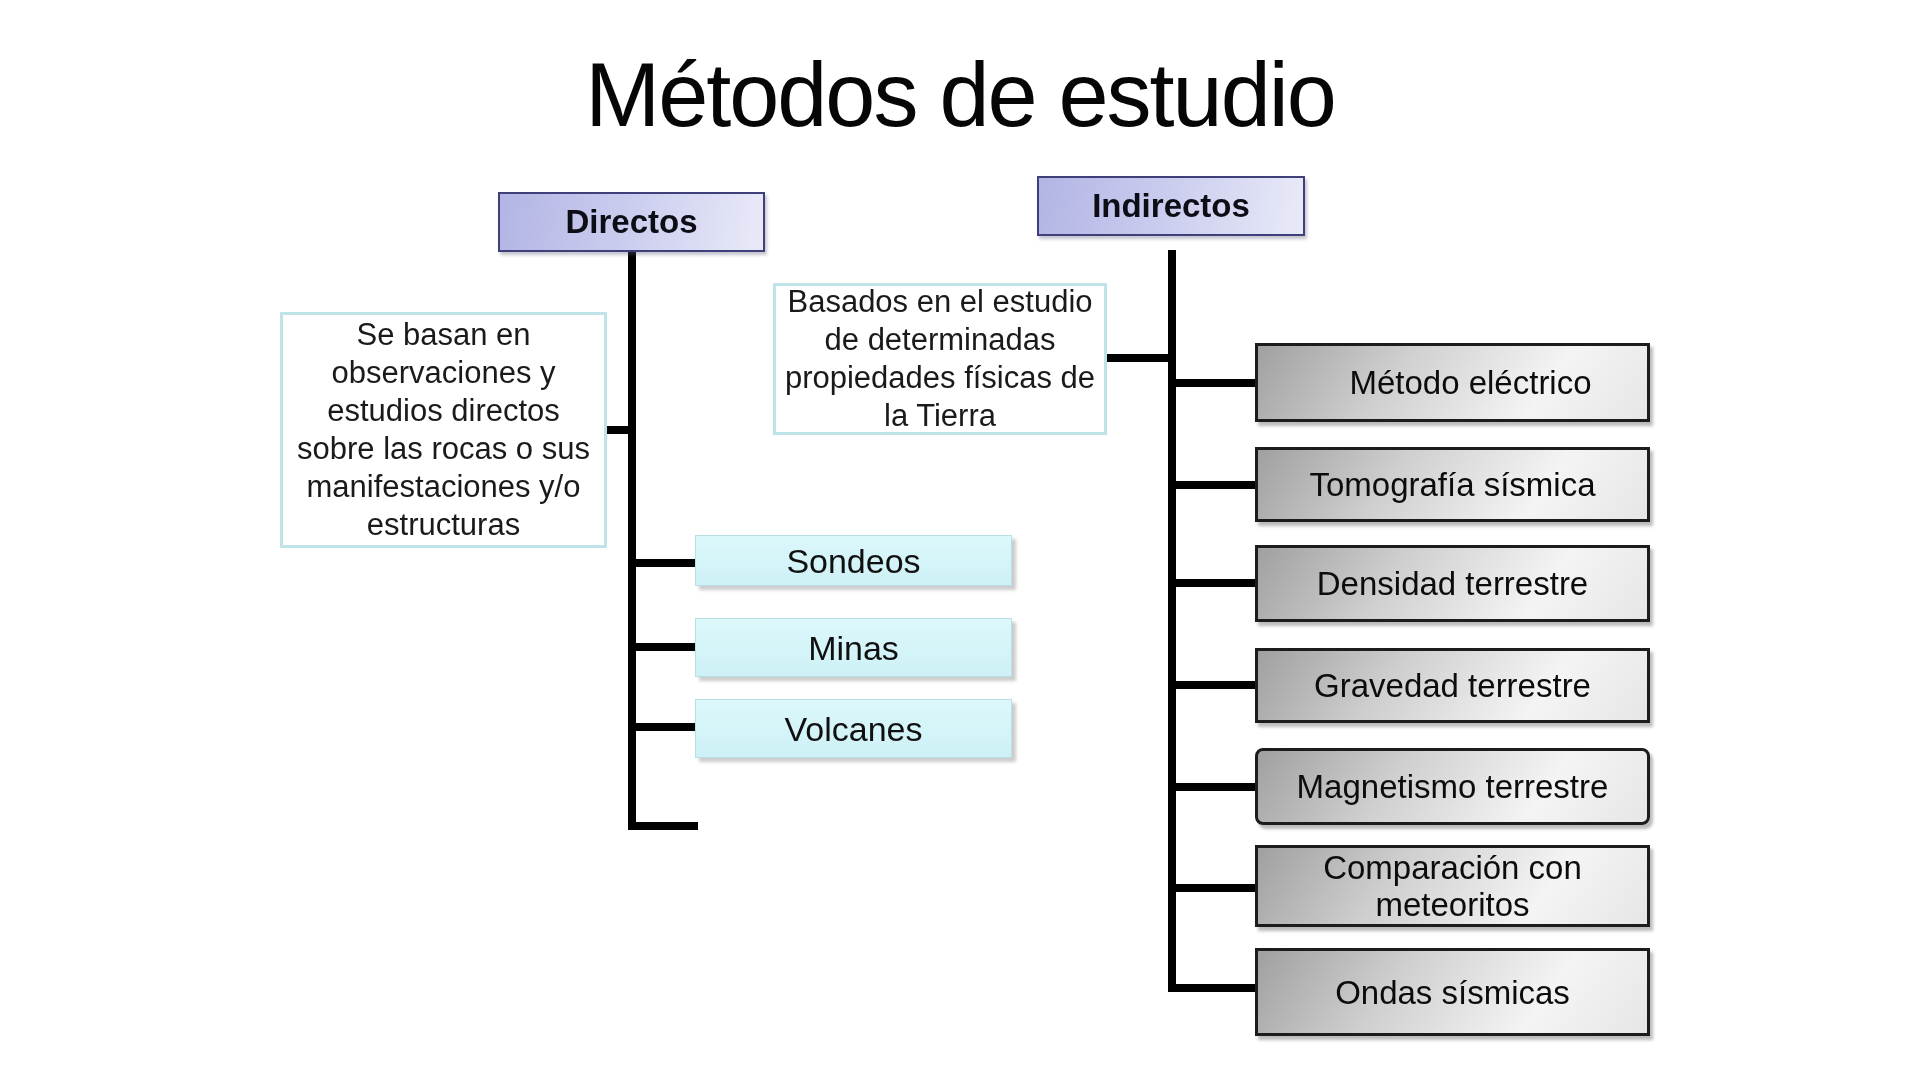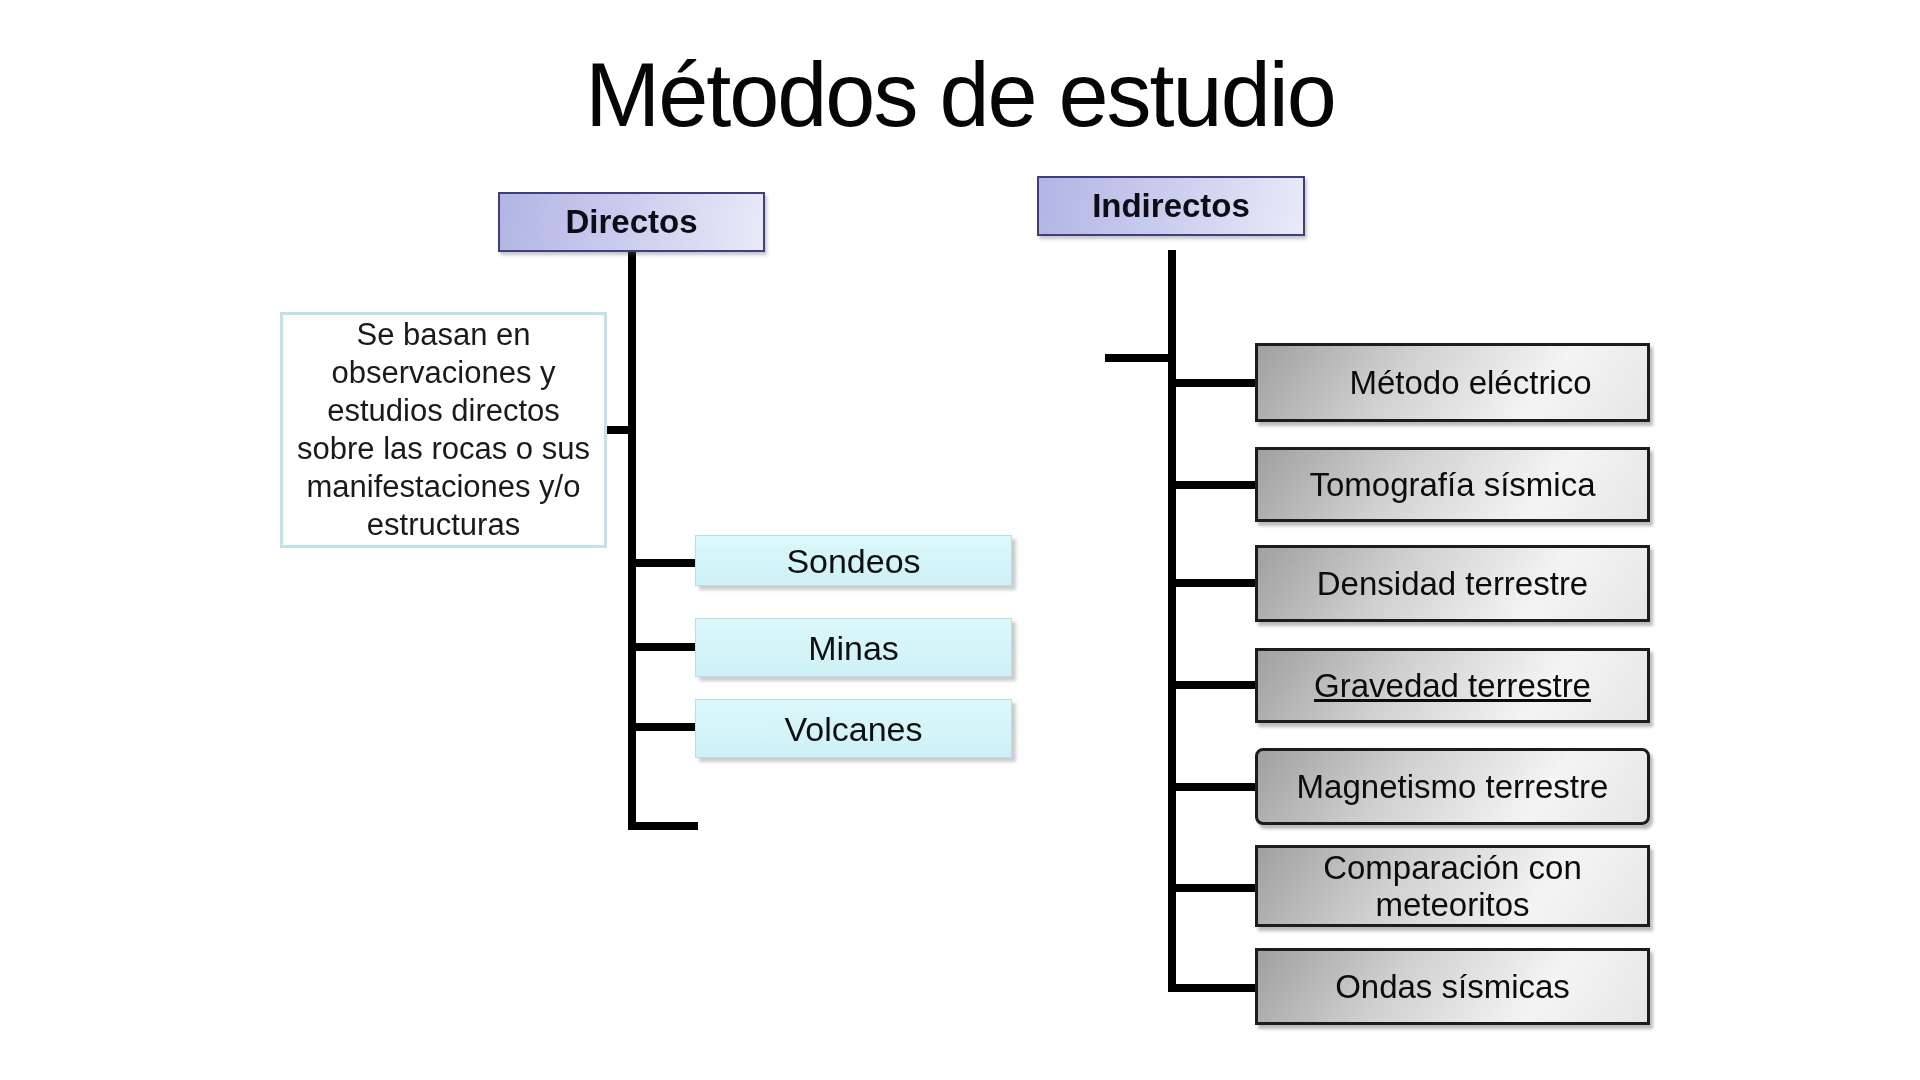--- a/index.html
+++ b/index.html
@@ -122,26 +122,27 @@
   <div class="line" style="left:1172px; top:579px; width:85px; height:8px;"></div>
   <div class="line" style="left:1172px; top:681px; width:85px; height:8px;"></div>
   <div class="line" style="left:1172px; top:783px; width:85px; height:8px;"></div>
   <div class="line" style="left:1172px; top:884px; width:85px; height:8px;"></div>
   <div class="line" style="left:1168px; top:984px; width:87px; height:8px;"></div>
 
   <div class="hdr" style="left:498px; top:192px; width:267px; height:60px;">Directos</div>
   <div class="hdr" style="left:1037px; top:176px; width:268px; height:60px;">Indirectos</div>
 
   <div class="desc" style="left:280px; top:312px; width:327px; height:236px;">Se basan en observaciones y estudios directos sobre las rocas o sus manifestaciones y/o estructuras</div>
+  <div class="desc" style="left:773px; top:283px; width:334px; height:152px;">Basados en el estudio de determinadas propiedades físicas de la Tierra</div>
 
   <div class="cyan-box" style="top:535px; height:51px;">Sondeos</div>
   <div class="cyan-box" style="top:618px; height:59px;">Minas</div>
   <div class="cyan-box" style="top:699px; height:59px;">Volcanes</div>
 
   <div class="gray-box" style="top:343px; height:79px;padding-left:46px;">Método eléctrico</div>
   <div class="gray-box" style="top:447px; height:75px;">Tomografía sísmica</div>
   <div class="gray-box" style="top:545px; height:77px;">Densidad terrestre</div>
-  <div class="gray-box" style="top:648px; height:75px;text-decoration:underline;">Gravedad terrestre</div>
+  <div class="gray-box" style="top:648px; height:75px;">Gravedad terrestre</div>
   <div class="gray-box" style="top:748px; height:77px;border-radius:8px;">Magnetismo terrestre</div>
   <div class="gray-box" style="top:845px; height:82px;">Comparación con meteoritos</div>
-  <div class="gray-box" style="top:948px; height:77px;">Ondas sísmicas</div>
+  <div class="gray-box" style="top:948px; height:88px;">Ondas sísmicas</div>
 
 </div>
 
 </body></html>

